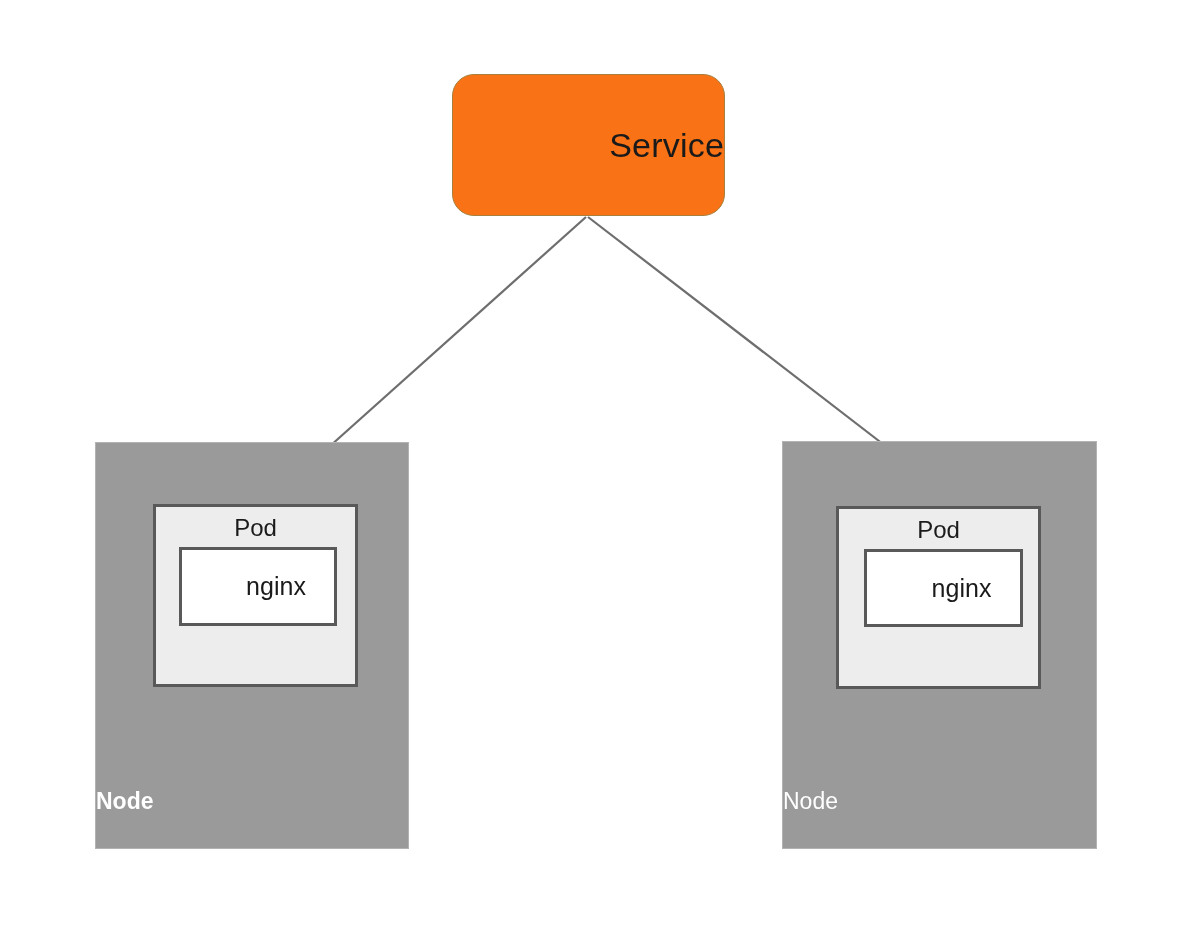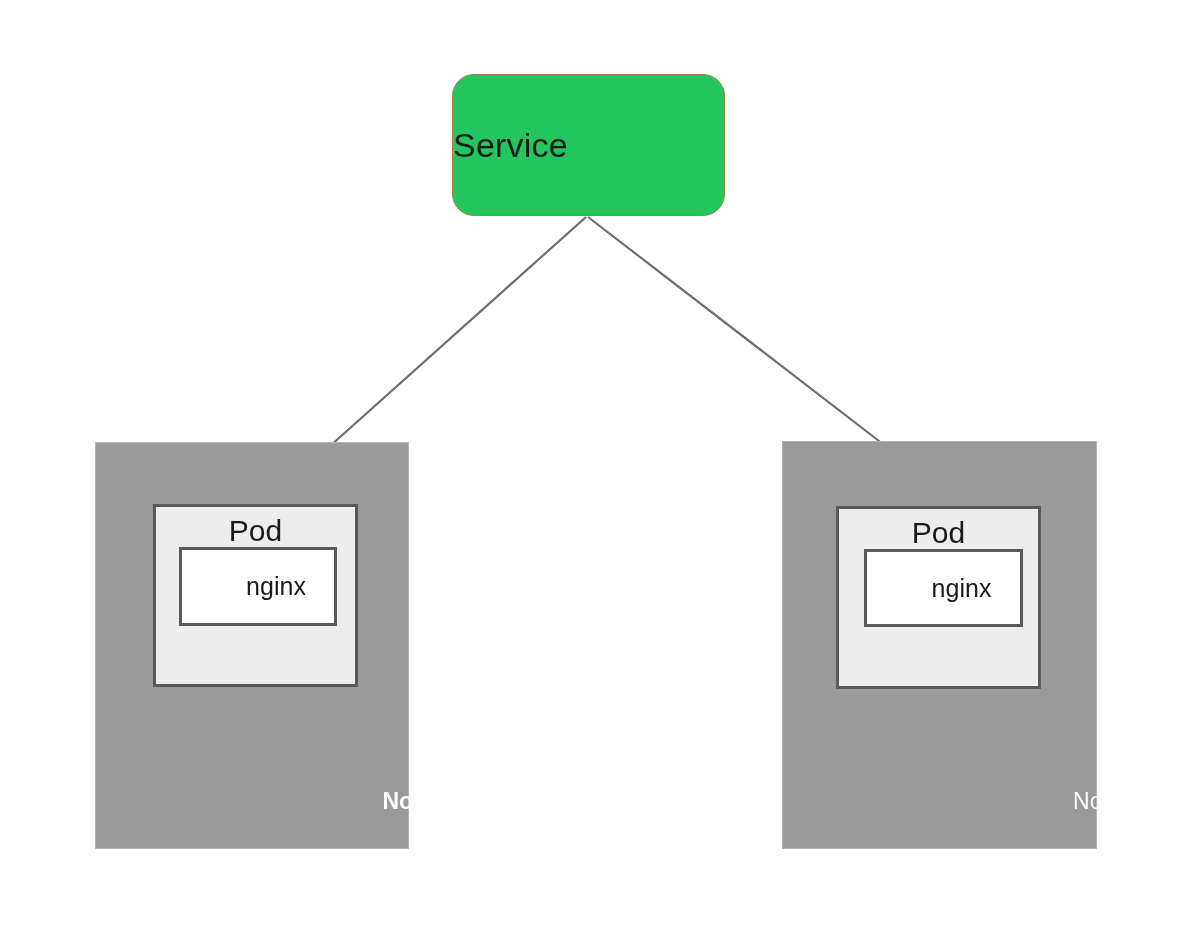--- a/index.html
+++ b/index.html
@@ -27,71 +27,70 @@
   }
 
   
   .service-box {
     position: absolute;
     left: 452px;
     top: 74px;
     width: 273px;
     height: 142px;
     box-sizing: border-box;
-    background: #22c55e;
+    background: #f97316;
     border: 1.5px solid #A6803C;
     border-radius: 22px;
     display: flex;
     align-items: center;
-    justify-content: flex-start;
+    justify-content: flex-end;
   }
   .service-label {
     font-size: 34px;
     color: #1a1a1a;
     letter-spacing: 0.2px;
   }
 
   
   .node-box {
     position: absolute;
     box-sizing: border-box;
     background: #9A9A9A;
     border: 1.5px solid #B3B3B3;
   }
   #node-left  { left: 95px;  top: 442px; width: 314px; height: 407px; }
   #node-right { left: 782px; top: 441px; width: 315px; height: 408px; }
 
   .node-label {
     position: absolute;
     width: 100%;
-    text-align: right;
+    text-align: left;
     font-size: 23px;
     color: #ffffff;
-    padding-left: 32px;
   }
   .node-label.bold { font-weight: bold; }
   #node-left  .node-label { top: 345px; }
   #node-right .node-label { top: 346px; }
 
   
   .pod-box {
     position: absolute;
     box-sizing: border-box;
     background: #EDEDED;
     border: 3px solid #595959;
   }
   #pod-left  { left: 57px; top: 61px; width: 205px; height: 183px; }
   #pod-right { left: 53px; top: 64px; width: 205px; height: 183px; }
 
   .pod-label {
     position: absolute;
     width: 100%;
     text-align: center;
     top: 7px;
-    font-size: 30px;
+    font-size: 24px;
     color: #1a1a1a;
   }
 
   
   .container-box {
     position: absolute;
     box-sizing: border-box;
     background: #ffffff;
     border: 3px solid #595959;
     display: flex;

